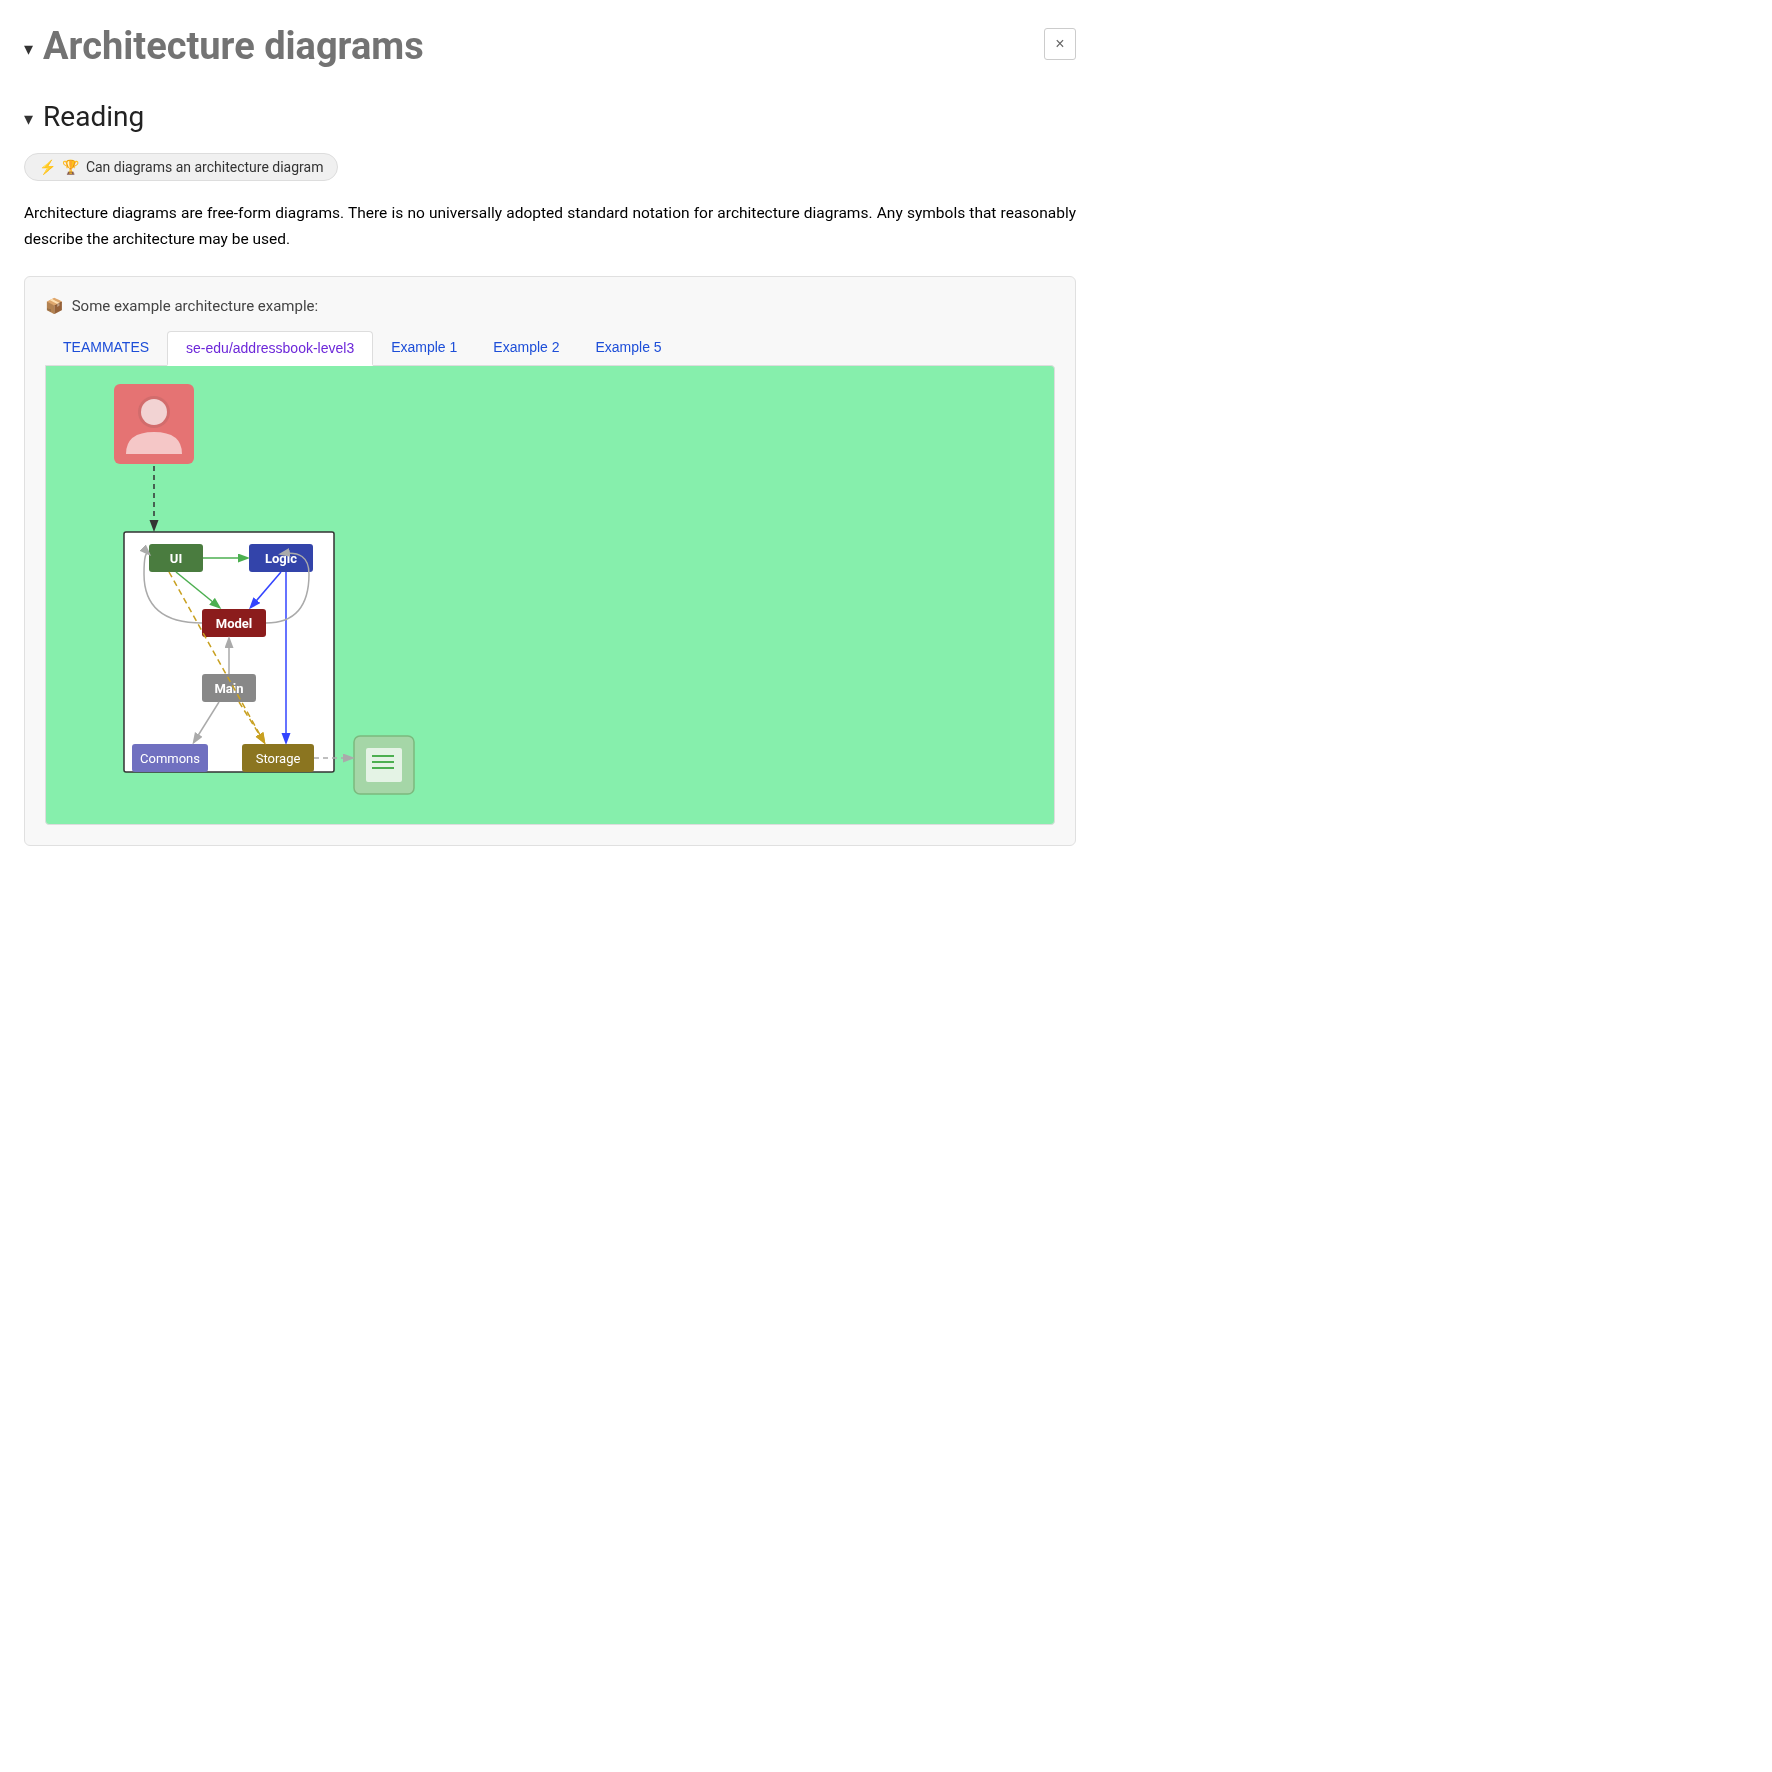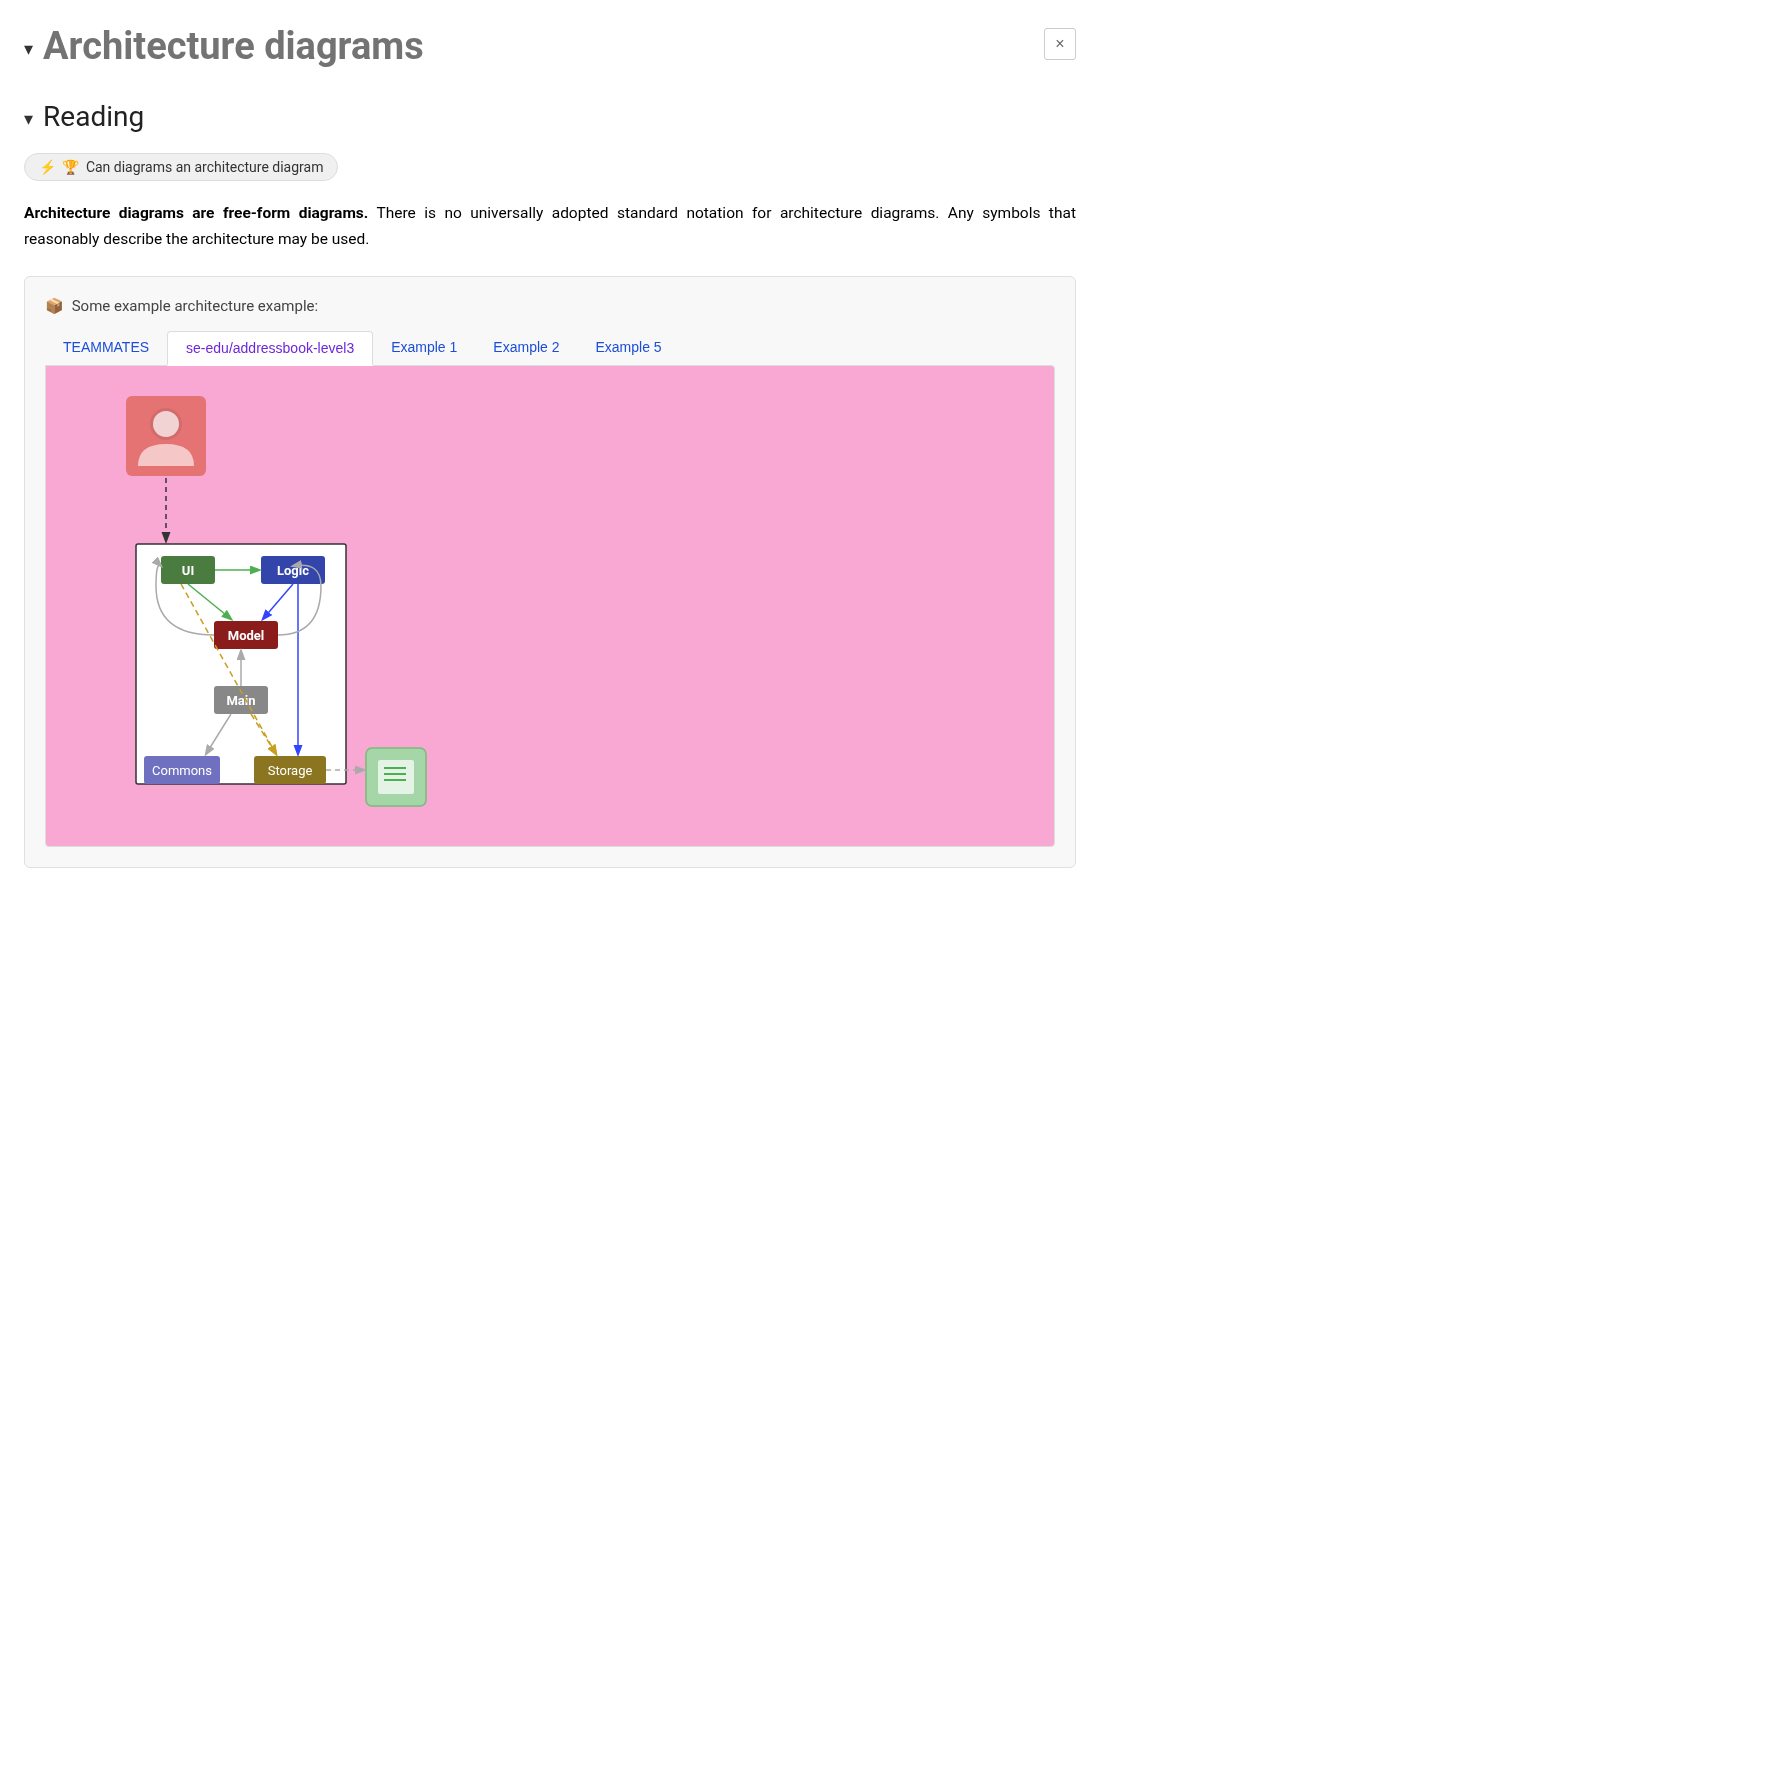--- a/index.html
+++ b/index.html
@@ -84,21 +84,21 @@
     }
 
     
     .description {
       font-size: 15.5px;
       line-height: 1.65;
       margin-bottom: 24px;
       text-align: justify;
     }
     .description strong {
-      font-weight: 700;
+      font-weight: 400;
     }
 
     
     .example-box {
       border: 1px solid #e0e0e0;
       border-radius: 6px;
       background: #f8f8f8;
       padding: 20px;
     }
     .example-box-title {
@@ -133,24 +133,24 @@
       border: 1px solid #ddd;
       border-bottom: 2px solid #fff;
       border-radius: 4px 4px 0 0;
       margin-bottom: -1px;
       position: relative;
       z-index: 1;
     }
 
     
     .diagram-area {
-      background: #f9a8d4;
+      background: #86efac;
       border: 1px solid #ddd;
       border-radius: 0 4px 4px 4px;
-      padding: 20px;
+      padding: 8px;
       min-height: 460px;
     }
 
     
     .diagram-svg-container {
       display: flex;
       justify-content: flex-start;
     }
   </style>
 </head>

